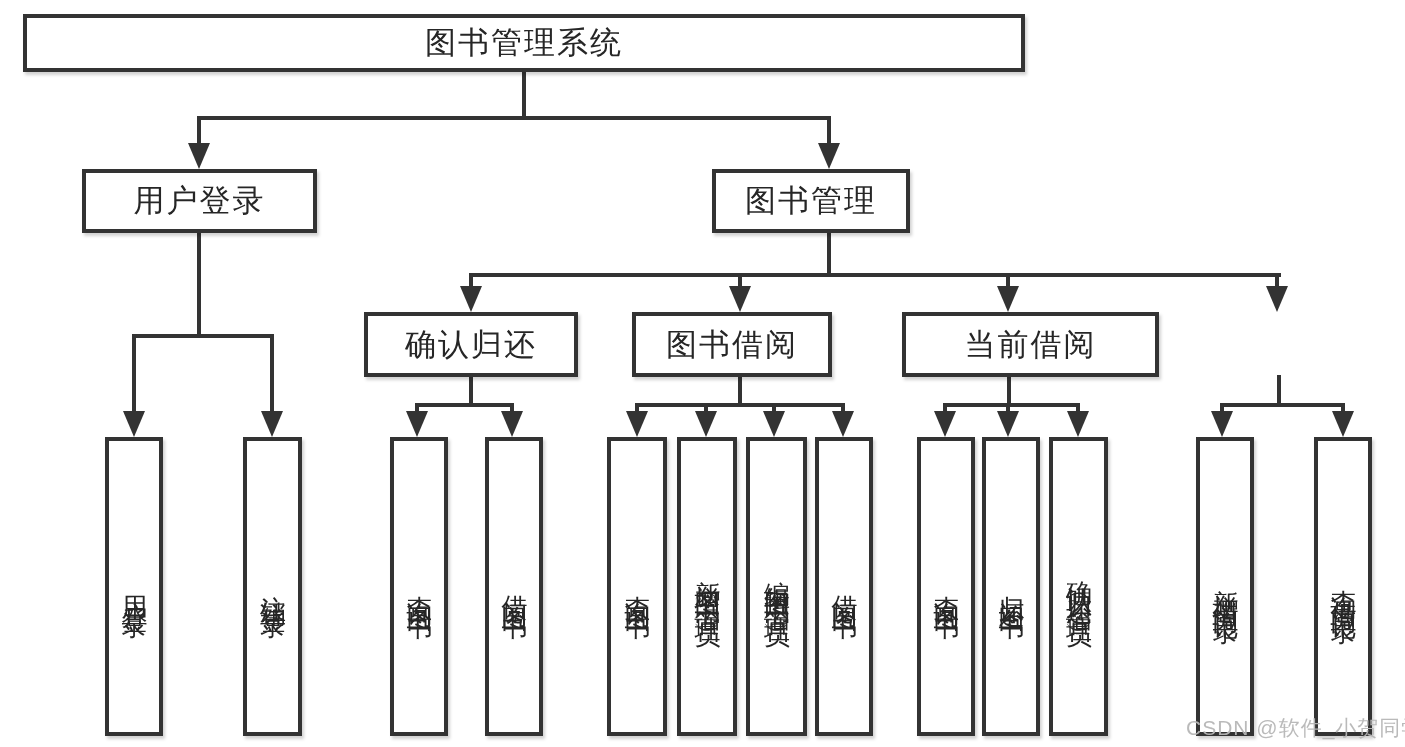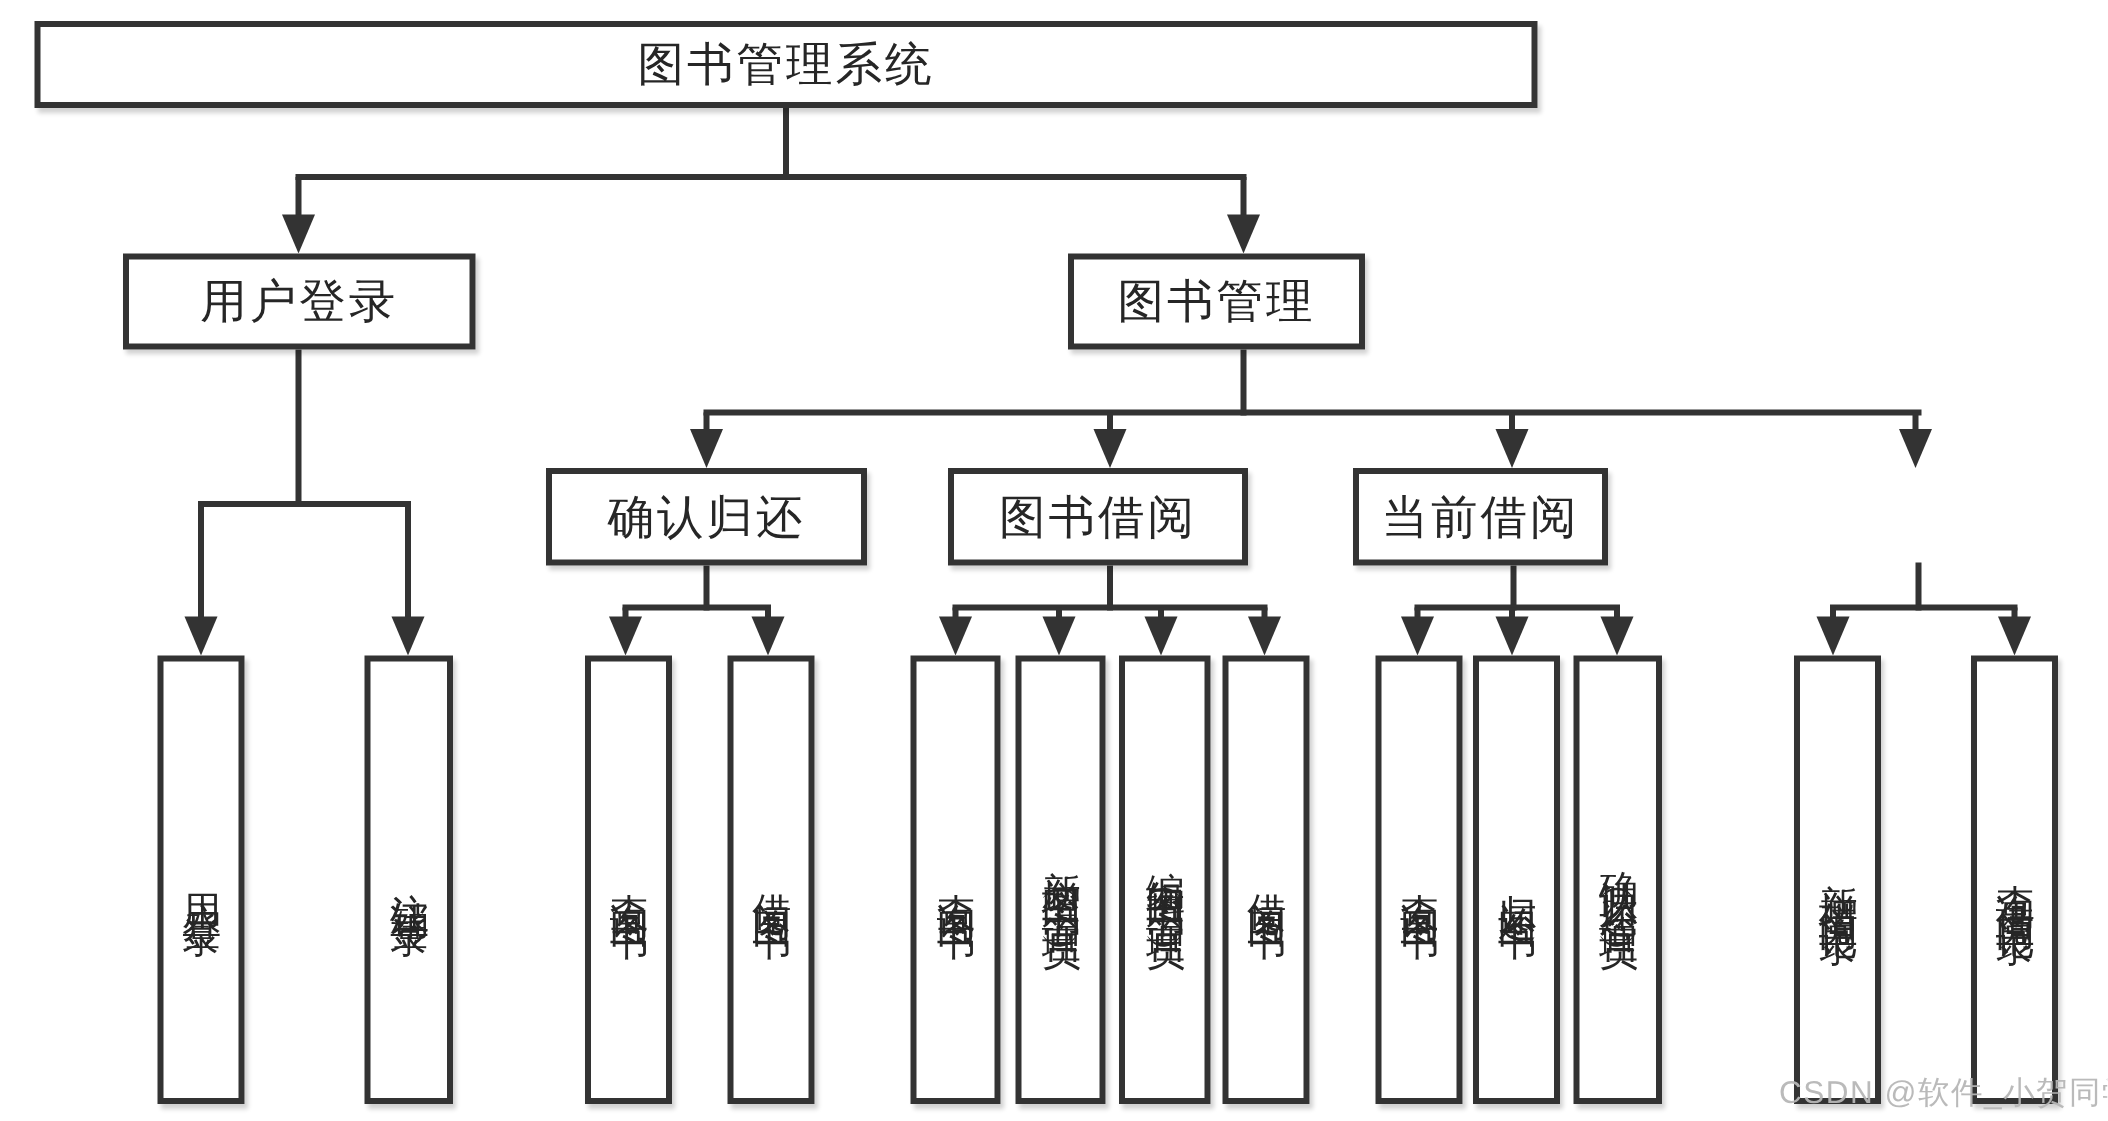--- a/index.html
+++ b/index.html
@@ -104,21 +104,21 @@
   <div class="box" style="left:712px;top:169px;width:198px;height:64px">
     <span class="hlabel">图书管理</span>
   </div>
 
   <div class="box" style="left:364px;top:312px;width:214px;height:65px">
     <span class="hlabel">确认归还</span>
   </div>
   <div class="box" style="left:632px;top:312px;width:200px;height:65px">
     <span class="hlabel">图书借阅</span>
   </div>
-  <div class="box" style="left:902px;top:312px;width:170px;height:65px">
+  <div class="box" style="left:902px;top:312px;width:257px;height:65px">
     <span class="hlabel">当前借阅</span>
   </div>
 
   <div class="box" style="left:105px;top:437px;width:58px;height:299px">
     <span class="vtext">用户登录</span>
   </div>
   <div class="box" style="left:243px;top:437px;width:59px;height:299px">
     <span class="vtext">注销登录</span>
   </div>
 

